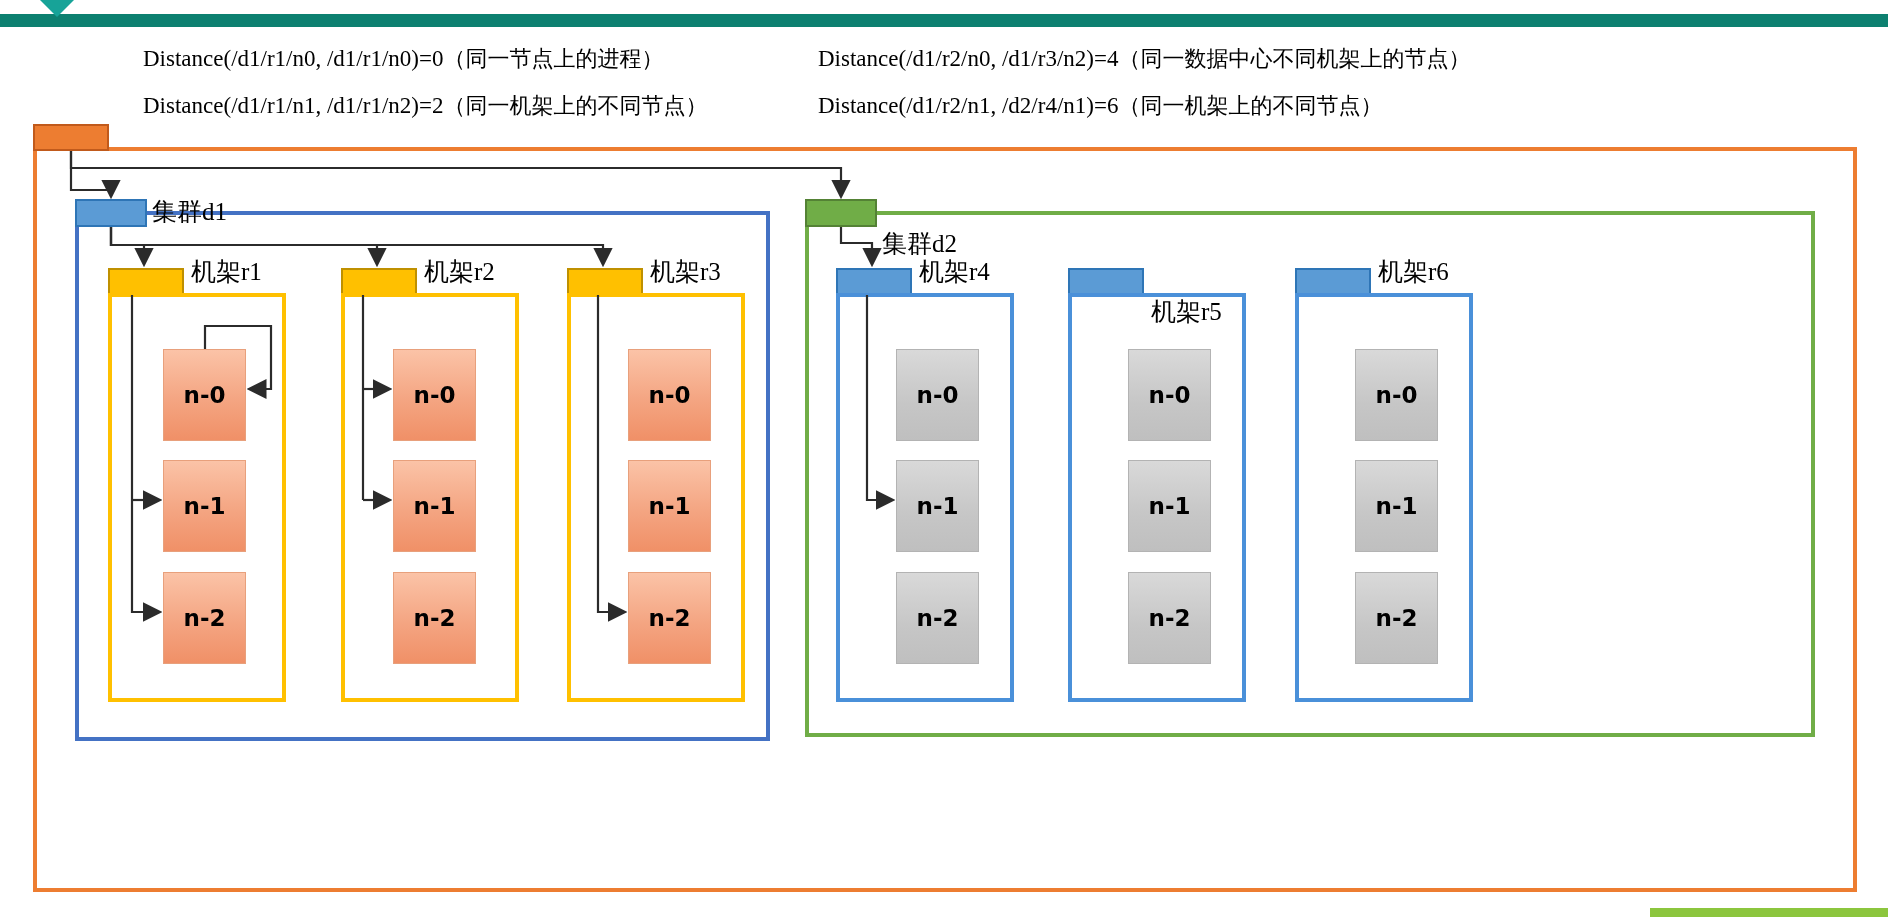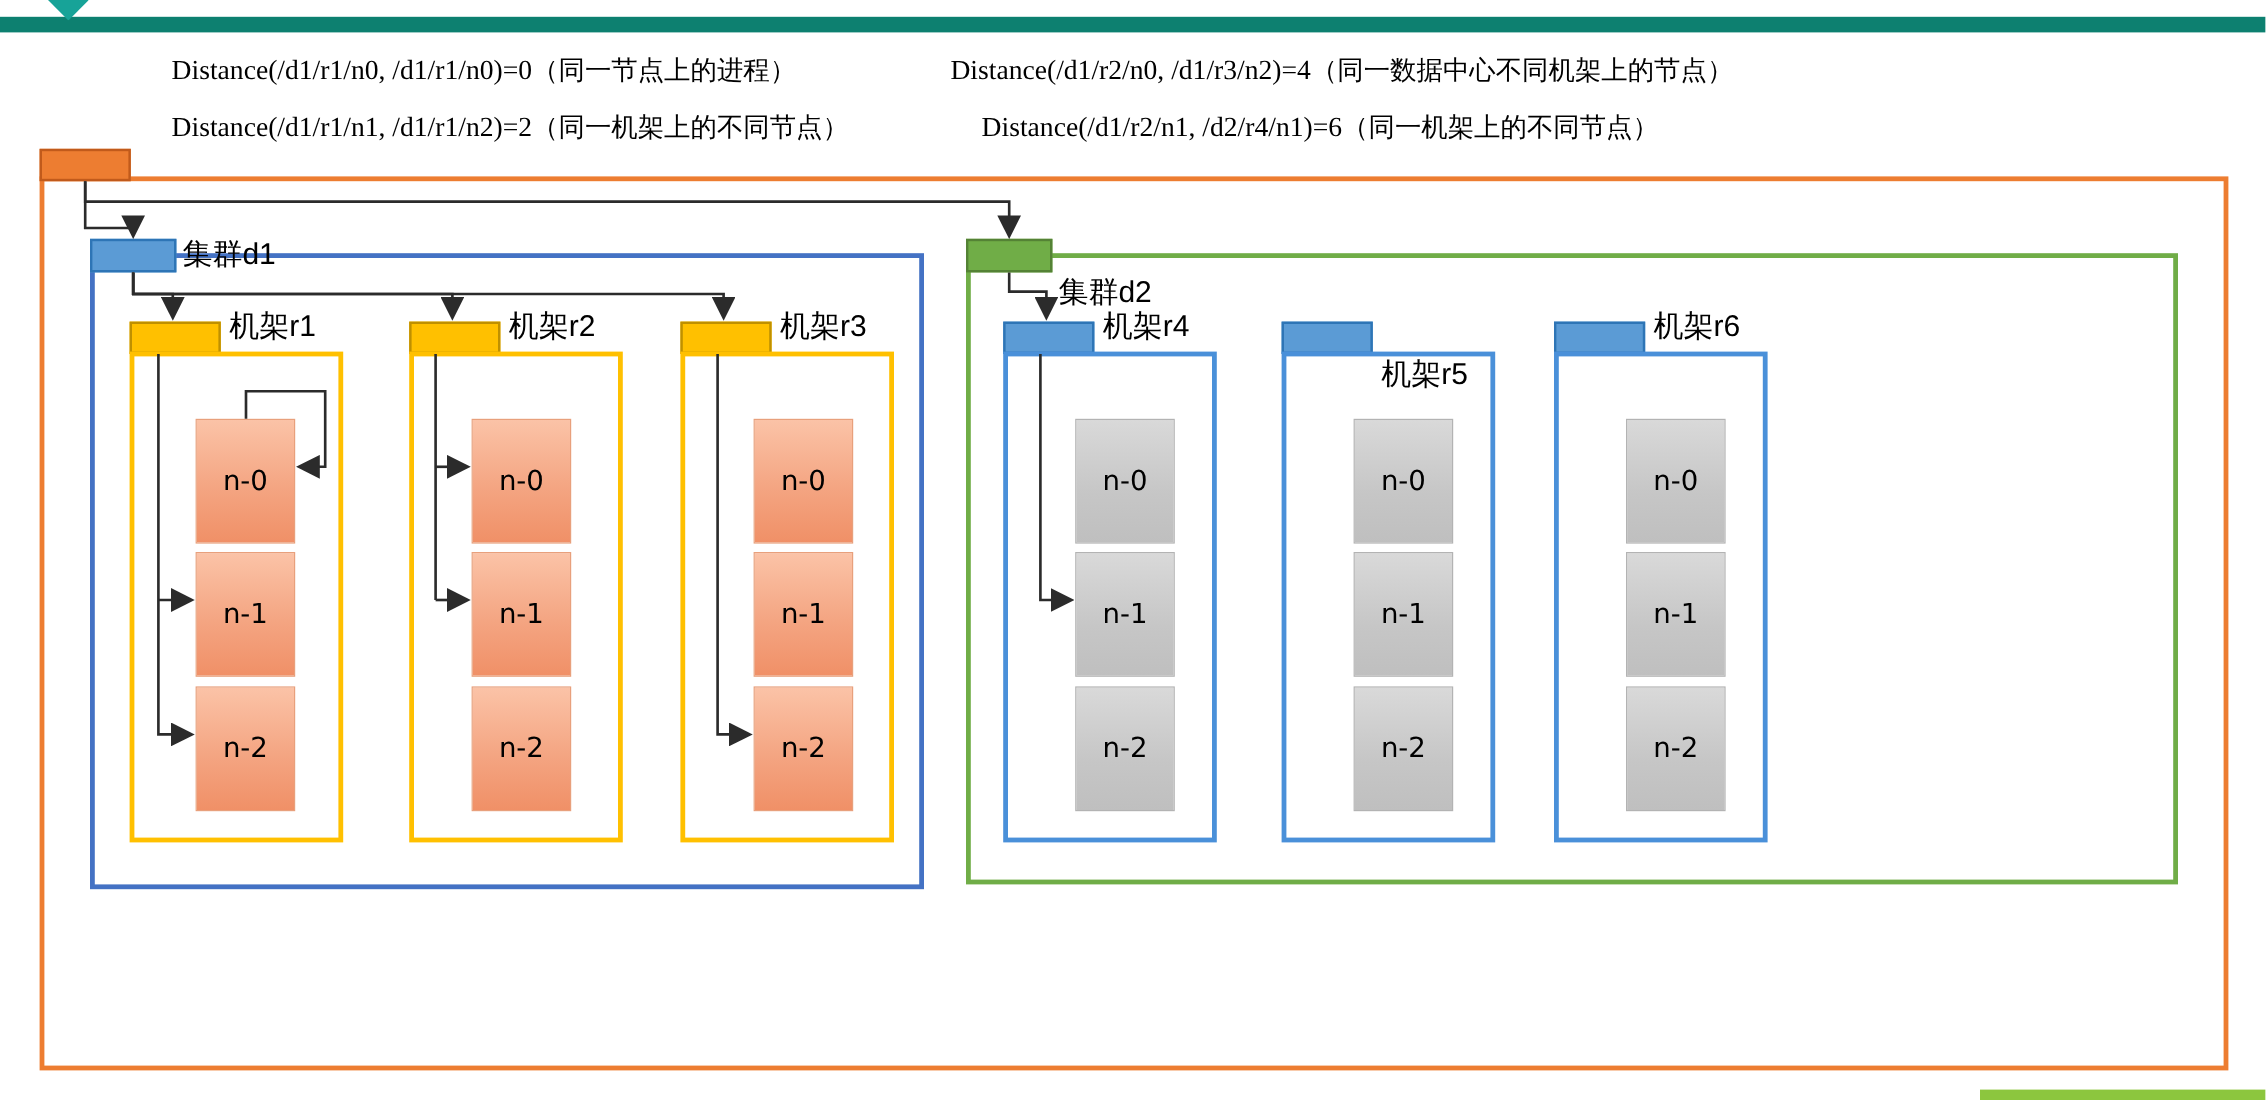--- a/index.html
+++ b/index.html
@@ -33,21 +33,21 @@
     color:#000000;
     white-space:nowrap;
     letter-spacing:0px;
   }
   .eq .cn{
     font-family:Liberation Sans, sans-serif;
     font-size:22px;
   }
   #eq-0{left:143px;top:44px;}
   #eq-1{left:143px;top:91px;}
-  #eq-2{left:792px;top:44px;}
+  #eq-2{left:818px;top:44px;}
   #eq-3{left:818px;top:91px;}
 
   
   .frame{position:absolute;box-sizing:border-box;background:transparent;}
   #dc-frame{left:33px;top:147px;width:1824px;height:745px;border:4px solid #ed7d31;}
   #d1-frame{left:75px;top:211px;width:695px;height:530px;border:4px solid #4472c4;}
   #d2-frame{left:805px;top:211px;width:1010px;height:526px;border:4px solid #70ad47;}
 
   .rack-frame{position:absolute;box-sizing:border-box;background:transparent;}
   .rack-frame.y{border:4px solid #ffc000;}
@@ -57,31 +57,31 @@
   .tab{position:absolute;box-sizing:border-box;}
   #dc-tab{left:33px;top:124px;width:76px;height:27px;background:#ed7d31;border:2px solid #c15a1b;}
   #d1-tab{left:75px;top:199px;width:72px;height:28px;background:#5b9bd5;border:2px solid #2e75b6;}
   #d2-tab{left:805px;top:199px;width:72px;height:28px;background:#70ad47;border:2px solid #548235;}
   .rack-tab{position:absolute;box-sizing:border-box;height:27px;width:76px;}
   .rack-tab.y{background:#ffc000;border:2px solid #bf9000;}
   .rack-tab.b{background:#5b9bd5;border:2px solid #2e75b6;}
 
   .boxlabel{
     position:absolute;
-    font-family:Liberation Sans, sans-serif;
+    font-family:Liberation Serif, serif;
     font-size:25px;color:#000000;white-space:nowrap;
   }
 
   
   .node{
     position:absolute;box-sizing:border-box;
-    width:83px;height:104px;
+    width:83px;height:92px;
     display:flex;align-items:center;justify-content:center;
     font-family:"DejaVu Sans","Liberation Sans",sans-serif;
-    font-size:23px;color:#000000;
+    font-size:23px;color:#000000;font-weight:bold;
   }
   .node.orange{
     background:linear-gradient(180deg,#fbc3a7 0%,#f4a582 55%,#f09067 100%);
     border:1px solid #e8a07c;
   }
   .node.gray{
     background:linear-gradient(180deg,#d9d9d9 0%,#c6c6c6 60%,#bfbfbf 100%);
     border:1px solid #b3b3b3;
   }
 

